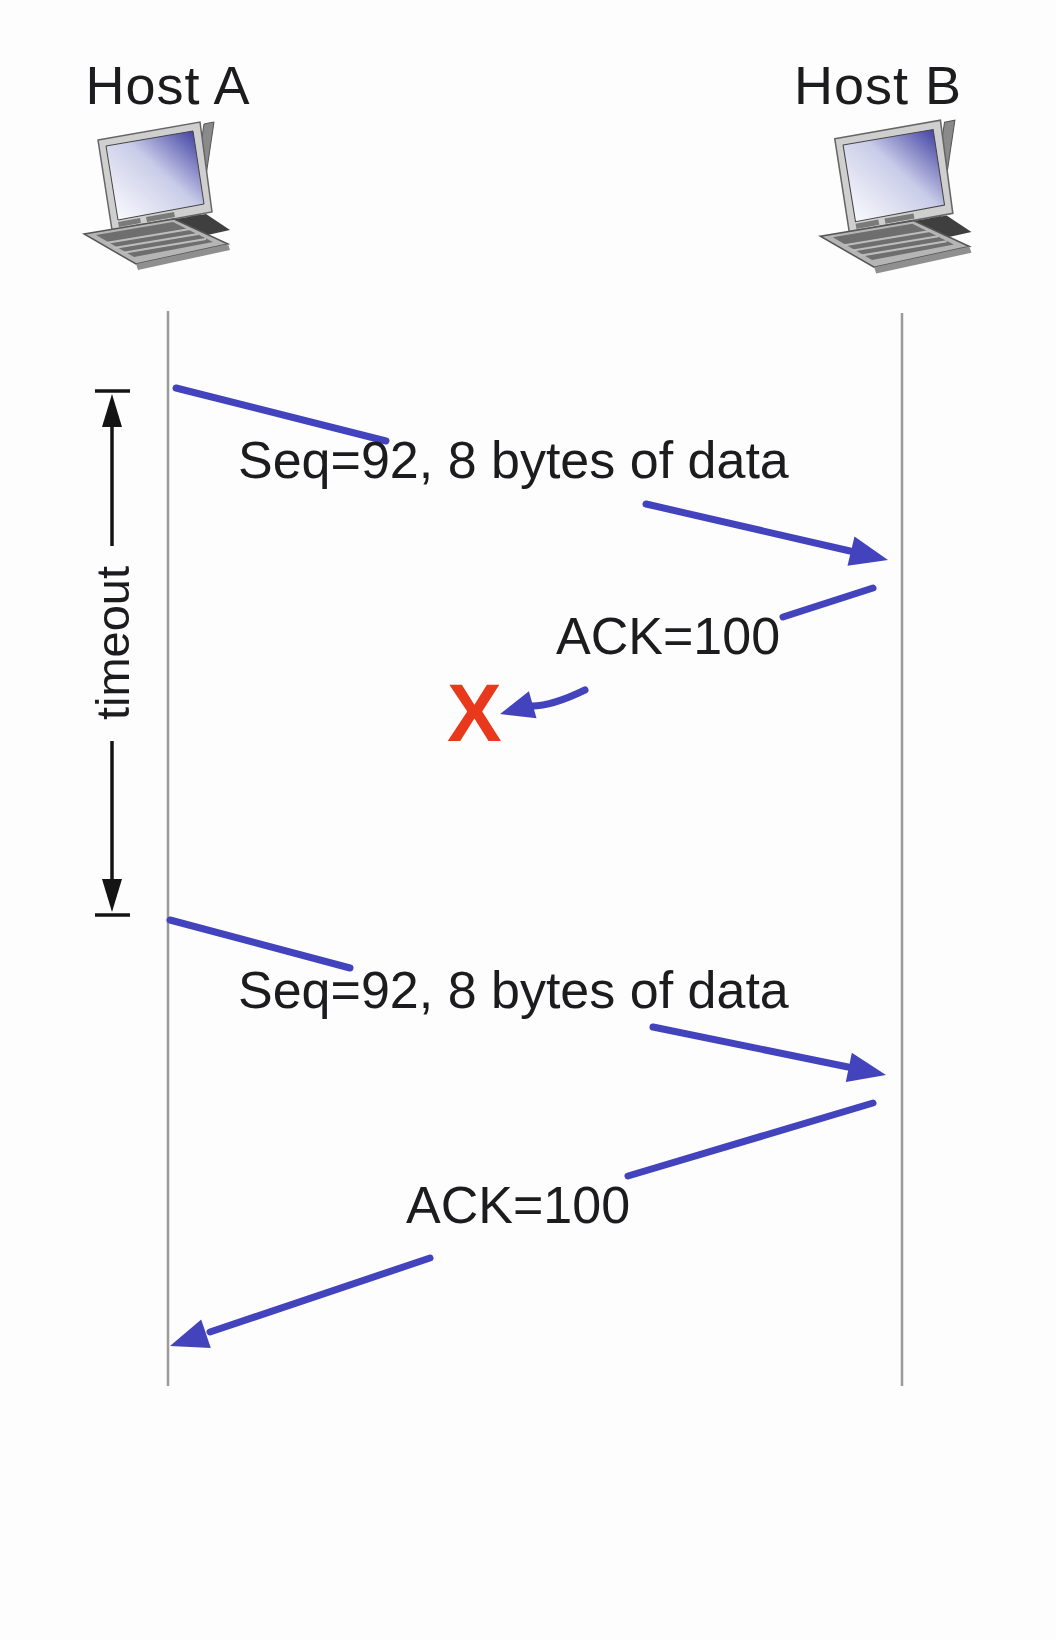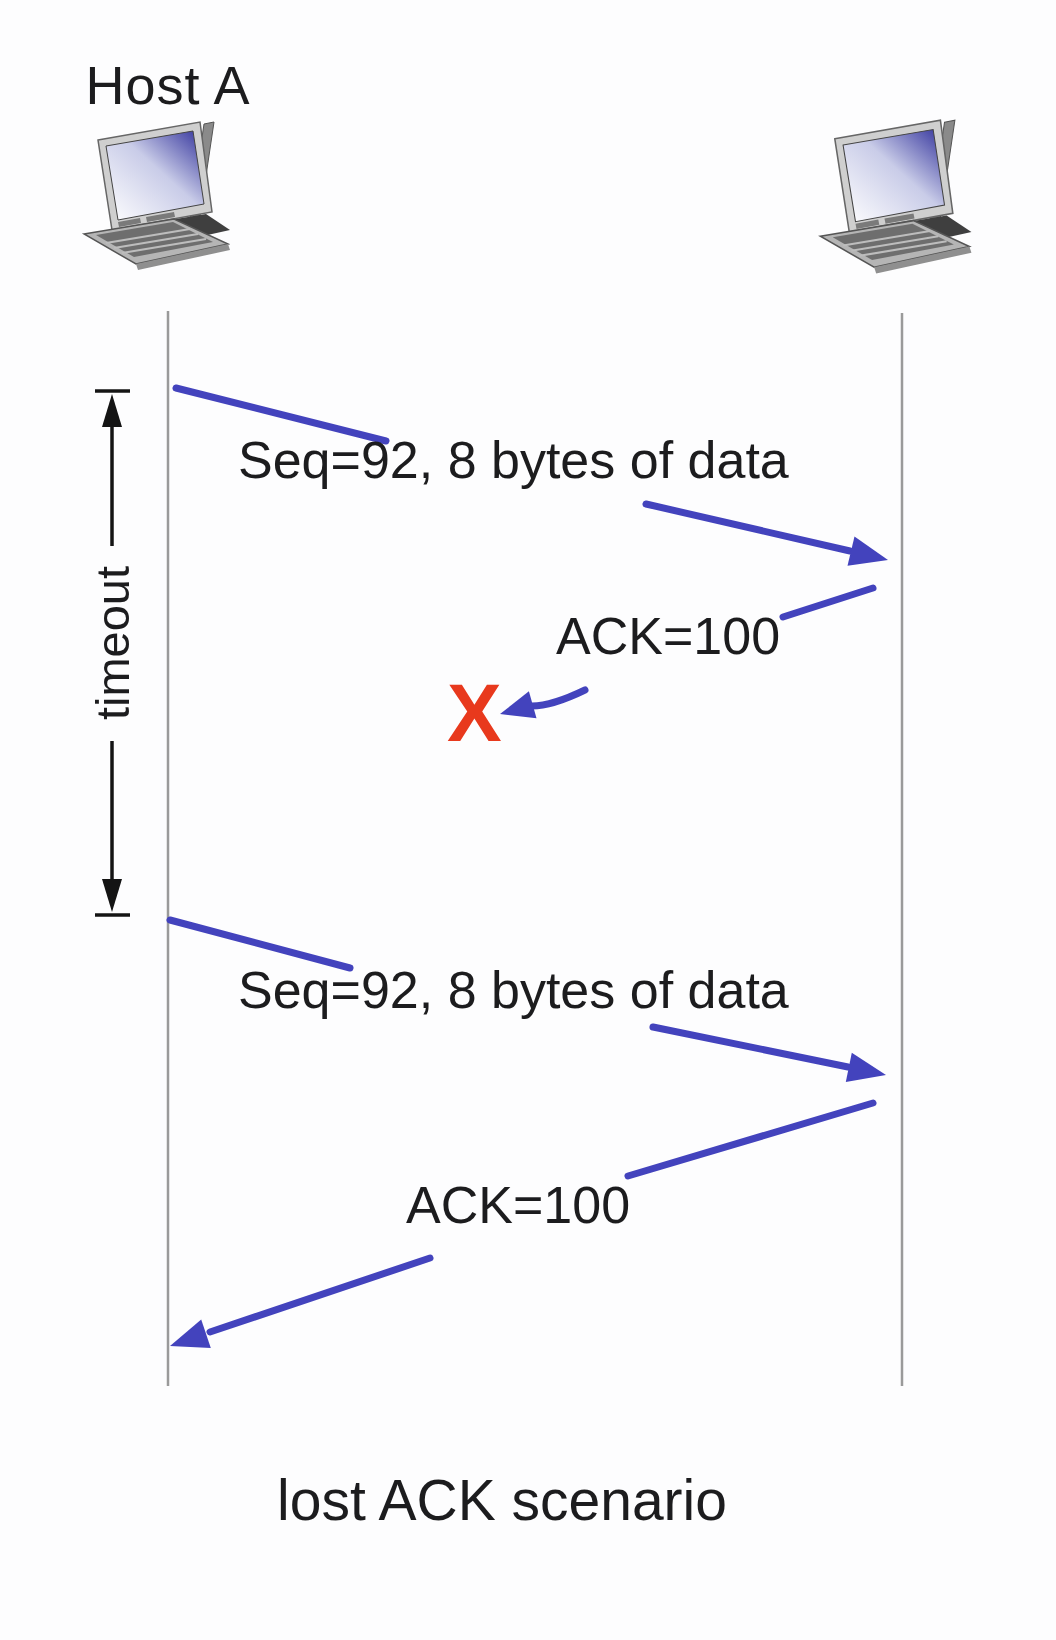--- a/index.html
+++ b/index.html
@@ -28,20 +28,21 @@
   .tk{stroke:var(--timeout_black,#141414);stroke-width:3.5;}
   .tkhead{fill:var(--timeout_black,#141414);}
   .computer{position:absolute;}
 </style>
 </head>
 <body>
 
 <div class="stage">
 
   <div class="label host" style="left:168px;top:58px">Host A</div>
+  <div class="label host" style="left:878px;top:58px">Host B</div>
 
   <svg class="computer" style="left:78px;top:116px" width="165" height="170" viewBox="0 0 165 170">
     <defs>
       <linearGradient id="scrA" x1="0" y1="1" x2="1" y2="0">
         <stop offset="0" stop-color="#ffffff"></stop>
         <stop offset="0.55" stop-color="#c9cce8"></stop>
         <stop offset="1" stop-color="#31319b"></stop>
       </linearGradient>
     </defs>
     <polygon points="126,8 136,6 122,100 112,102" fill="#8a8a8a" stroke="#555" stroke-width="1"></polygon>
@@ -121,15 +122,14 @@
 
   <div class="label msg" style="left:238px;top:434px">Seq=92, 8 bytes of data</div>
   <div class="label msg" style="left:556px;top:610px">ACK=100</div>
   <div class="label msg" style="left:238px;top:964px">Seq=92, 8 bytes of data</div>
   <div class="label msg" style="left:406px;top:1179px">ACK=100</div>
 
   <div class="timeout-label">timeout</div>
 
   <div class="lossx">X</div>
 
-  <div class="label caption" style="left:502px;top:1472px">lost ACK scenario</div>
 
 </div>
 
 </body></html>

